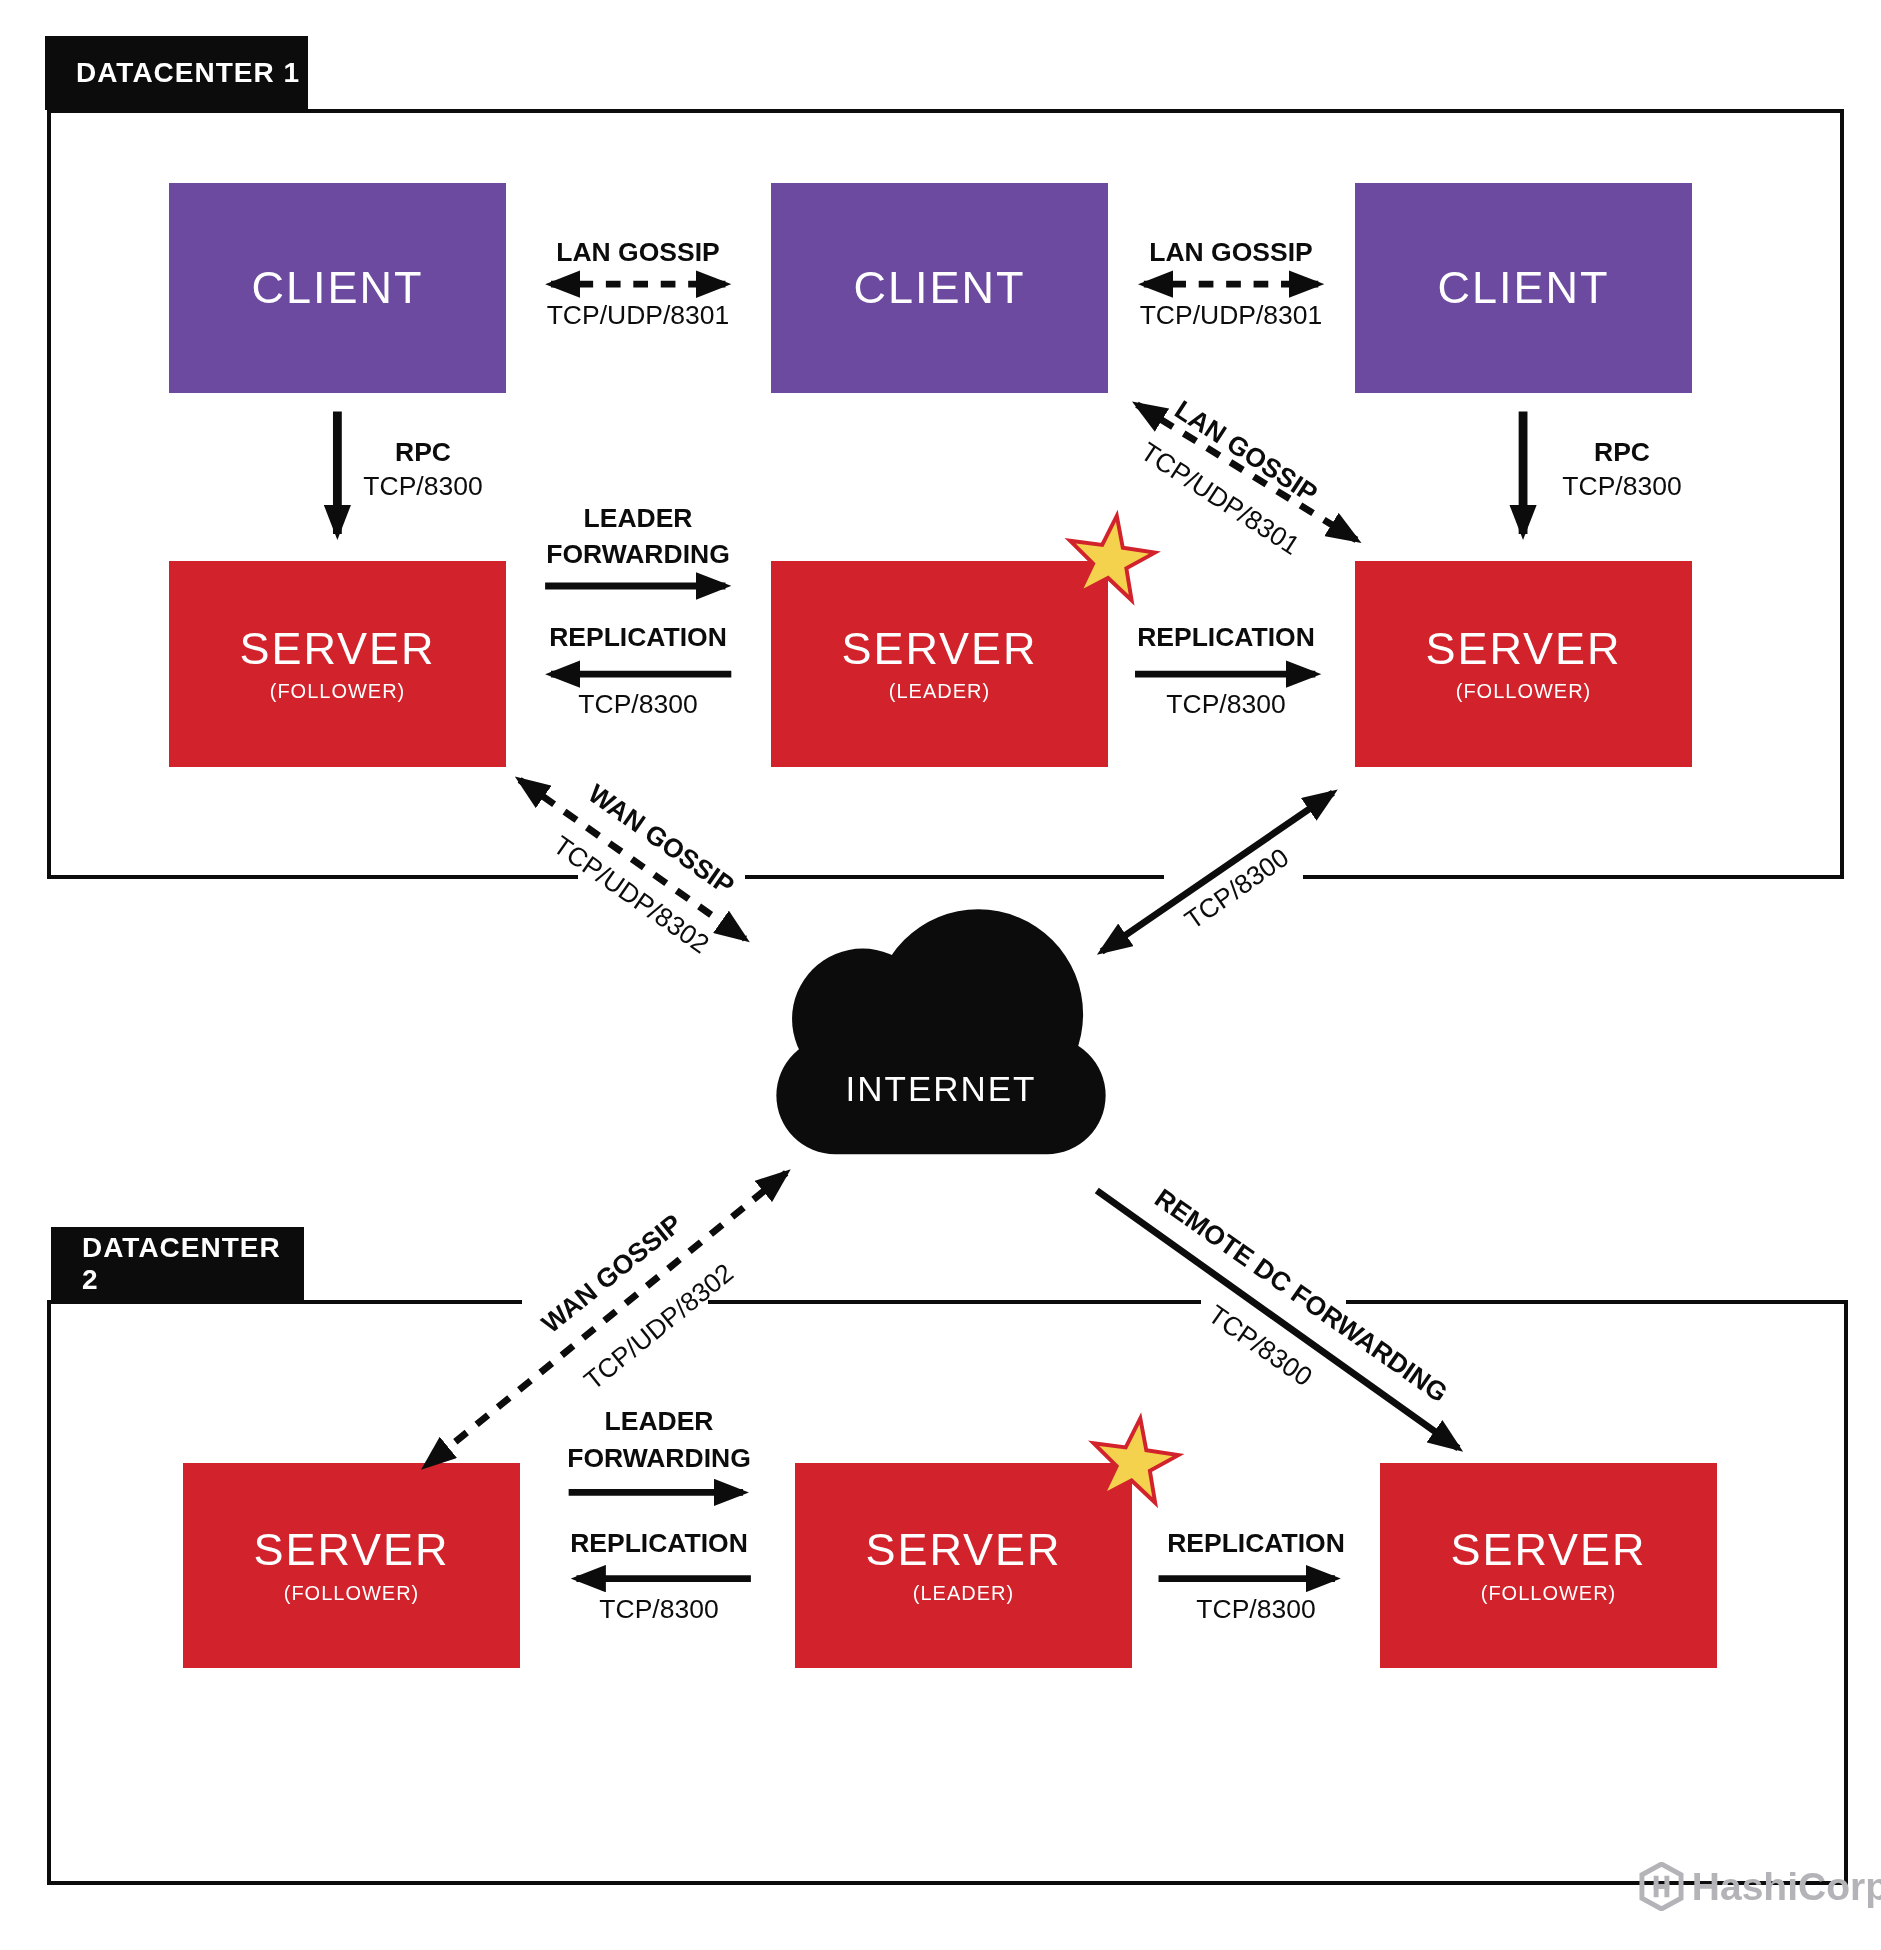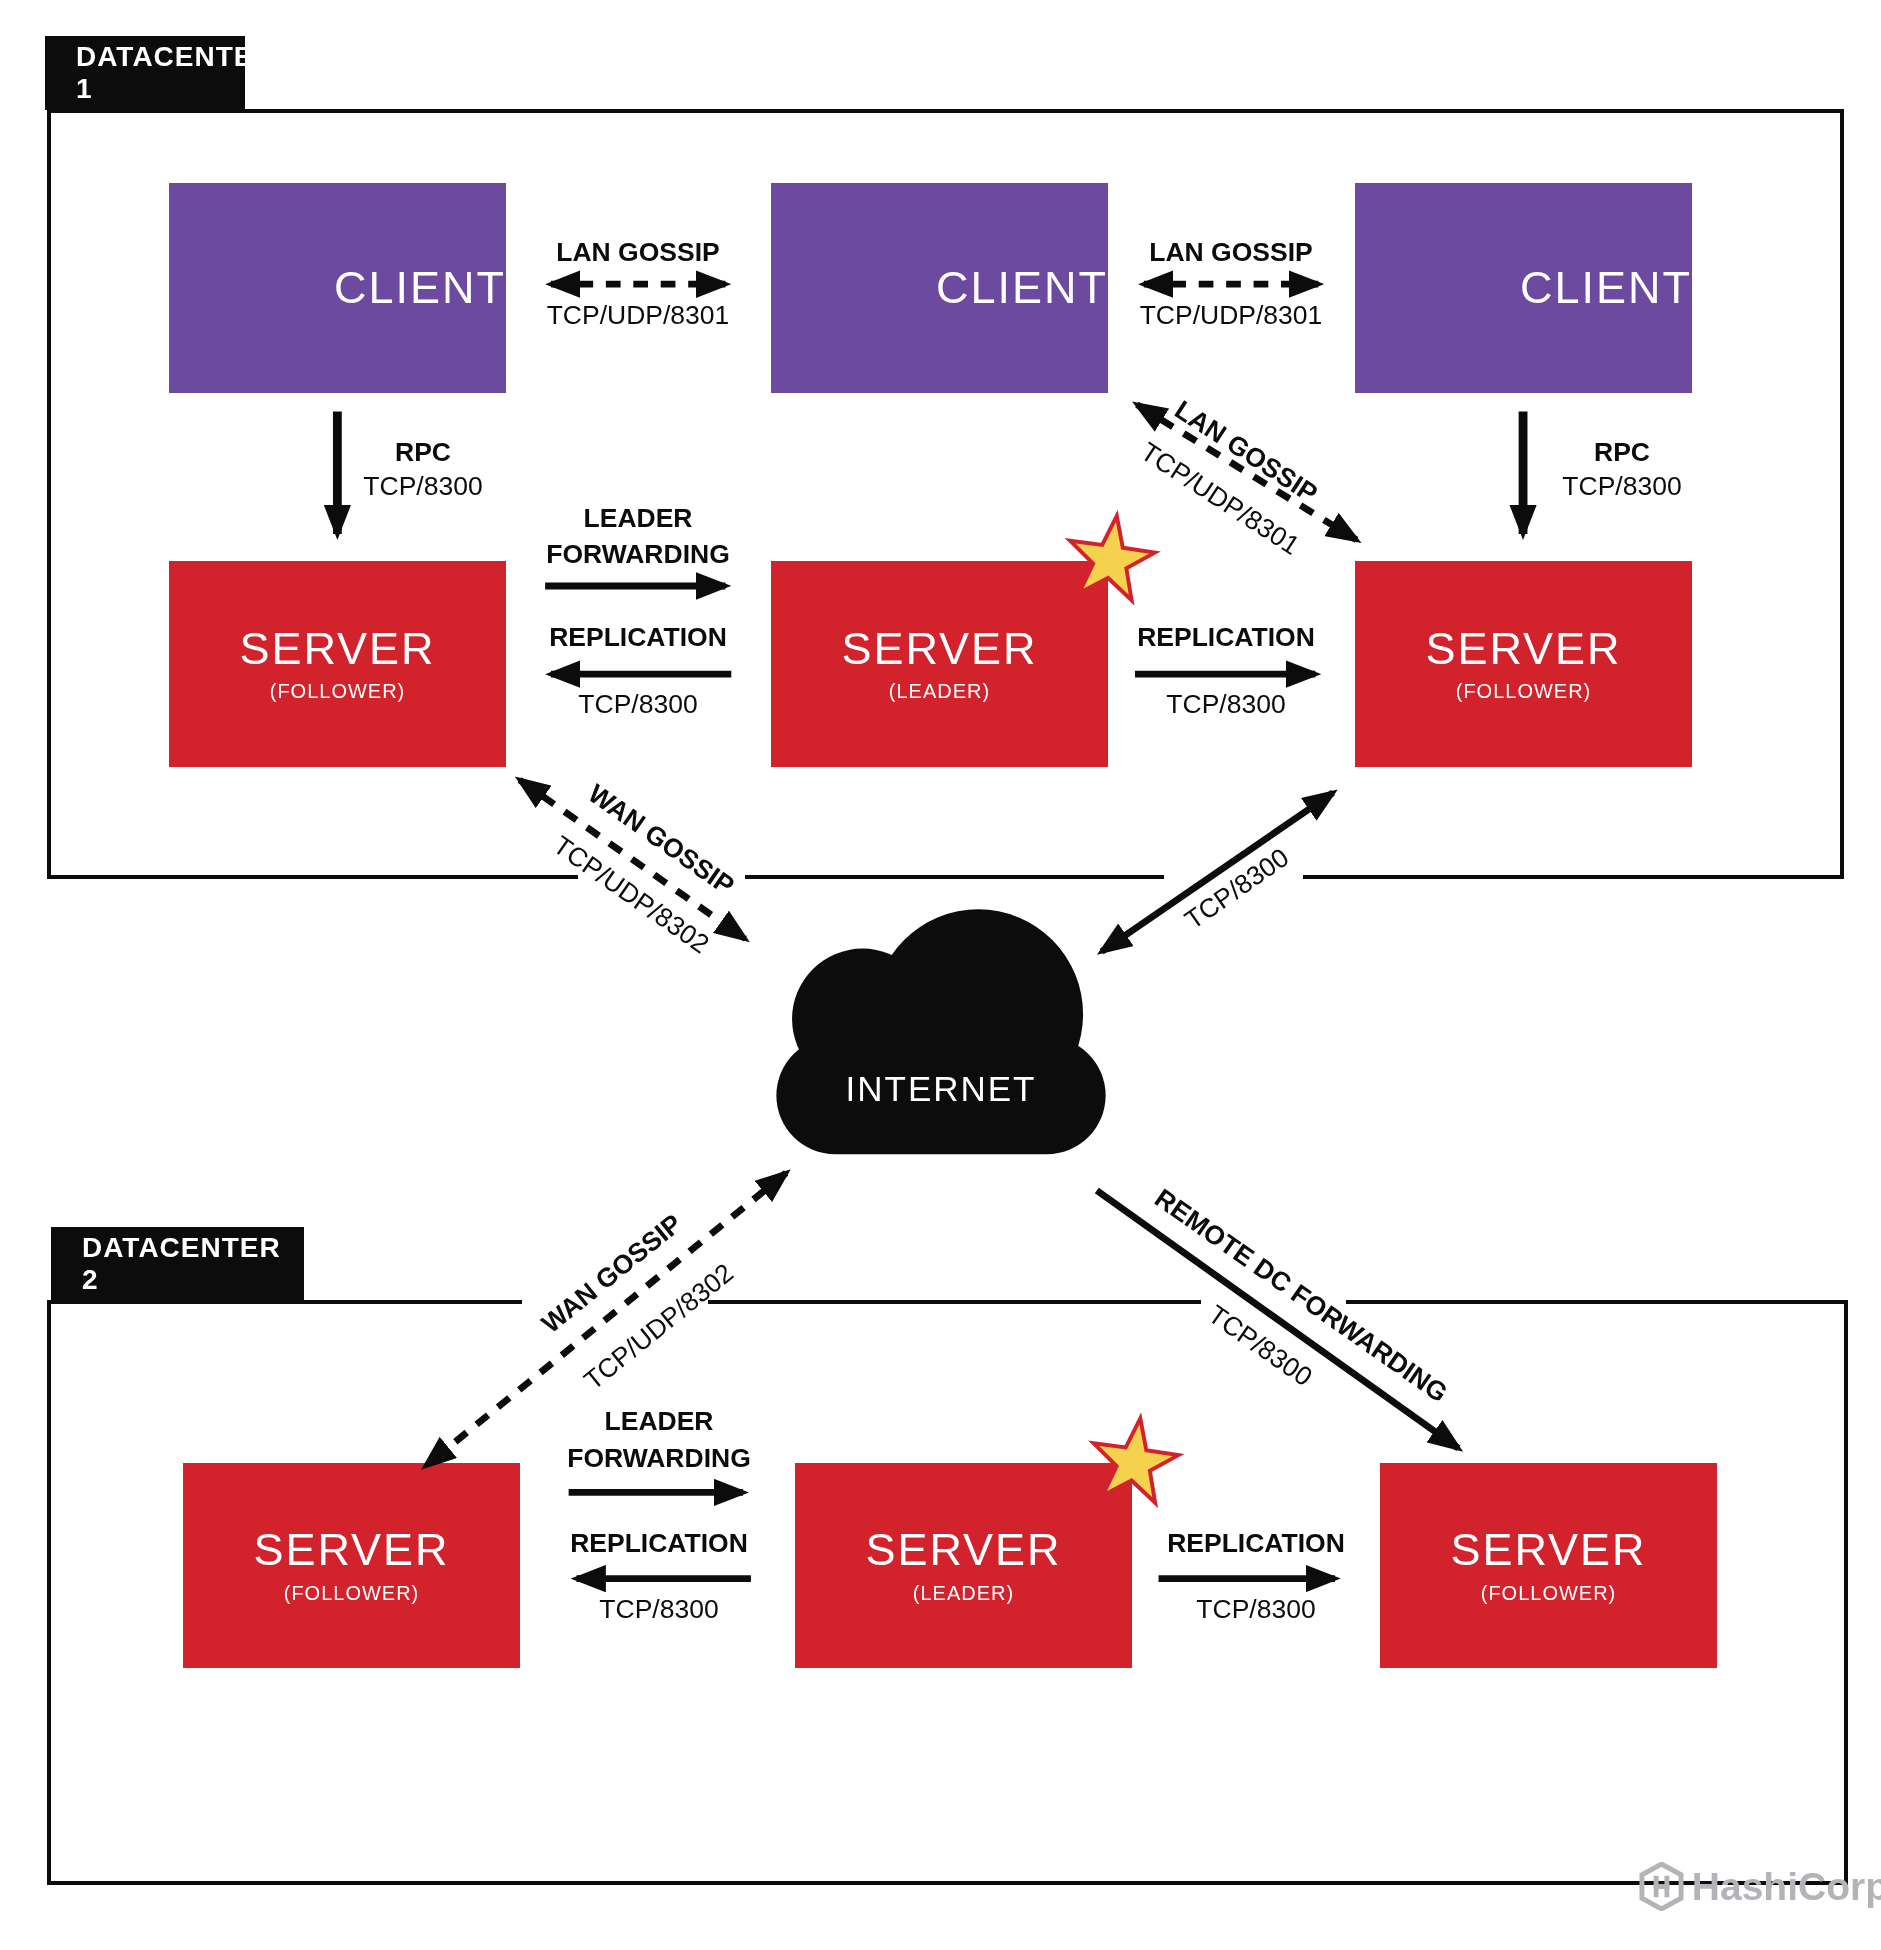--- a/index.html
+++ b/index.html
@@ -8,21 +8,21 @@
   }
   html,body{margin:0;padding:0;background:var(--canvas);}
   #stage{position:relative;width:1882px;height:1950px;background:var(--canvas);overflow:hidden;
          font-family:"Liberation Sans",sans-serif;}
   .dc-box{position:absolute;border:4.9px solid var(--ink);box-sizing:border-box;z-index:1;}
   .patch{position:absolute;background:var(--canvas);z-index:2;}
   .dc-tag{position:absolute;background:var(--ink);color:#fff;display:flex;align-items:center;
           padding-left:31px;box-sizing:border-box;font-size:28px;font-weight:700;letter-spacing:1px;z-index:4;}
   .node{position:absolute;display:flex;flex-direction:column;align-items:center;justify-content:center;
         color:#fff;text-align:center;z-index:2;}
-  .client{background:var(--purple);align-items:flex-end;}
+  .client{background:var(--purple);}
   .server{background:var(--red);}
   .node .title{font-size:45px;font-weight:400;letter-spacing:2px;line-height:1.05;}
   .node .role{font-size:20px;font-weight:400;letter-spacing:1px;margin-top:7.8px;}
   #overlay{position:absolute;left:0;top:0;z-index:3;pointer-events:none;}
   .t{position:absolute;white-space:nowrap;color:var(--ink);z-index:4;}
   .b{font-weight:700;font-size:26.5px;}
   .r{font-weight:400;font-size:26.5px;}
   .internet-label{color:#fff;font-size:35px;font-weight:400;letter-spacing:2px;z-index:4;}
   #logo{position:absolute;left:1639px;top:1862px;display:flex;align-items:center;gap:7.8px;z-index:4;}
   #logo .wordmark{font-size:39px;font-weight:700;color:var(--logo_gray);letter-spacing:0px;}
@@ -35,21 +35,21 @@
 <div id="stage">
 
   <div class="dc-box" style="left:47px;top:109px;width:1797px;height:770px;"></div>
   <div class="dc-box" style="left:47px;top:1300px;width:1801px;height:585px;"></div>
 
   <div class="patch" style="left:578px;top:868px;width:167px;height:15.7px;"></div>
   <div class="patch" style="left:1164px;top:868px;width:139px;height:15.7px;"></div>
   <div class="patch" style="left:522px;top:1294px;width:186px;height:15.7px;"></div>
   <div class="patch" style="left:1201px;top:1294px;width:145px;height:15.7px;"></div>
 
-  <div class="dc-tag" style="left:45px;top:36px;width:200px;height:74px;">
+  <div class="dc-tag" style="left:45px;top:36px;width:263px;height:74px;">
     <span>DATACENTER 1</span>
   </div>
   <div class="dc-tag" style="left:51px;top:1227px;width:253px;height:74px;">
     <span>DATACENTER 2</span>
   </div>
 
   <div class="node client" style="left:169px;top:183px;width:337px;height:210px;">
     <div class="title">CLIENT</div>
   </div>
   <div class="node client" style="left:771px;top:183px;width:337px;height:210px;">

